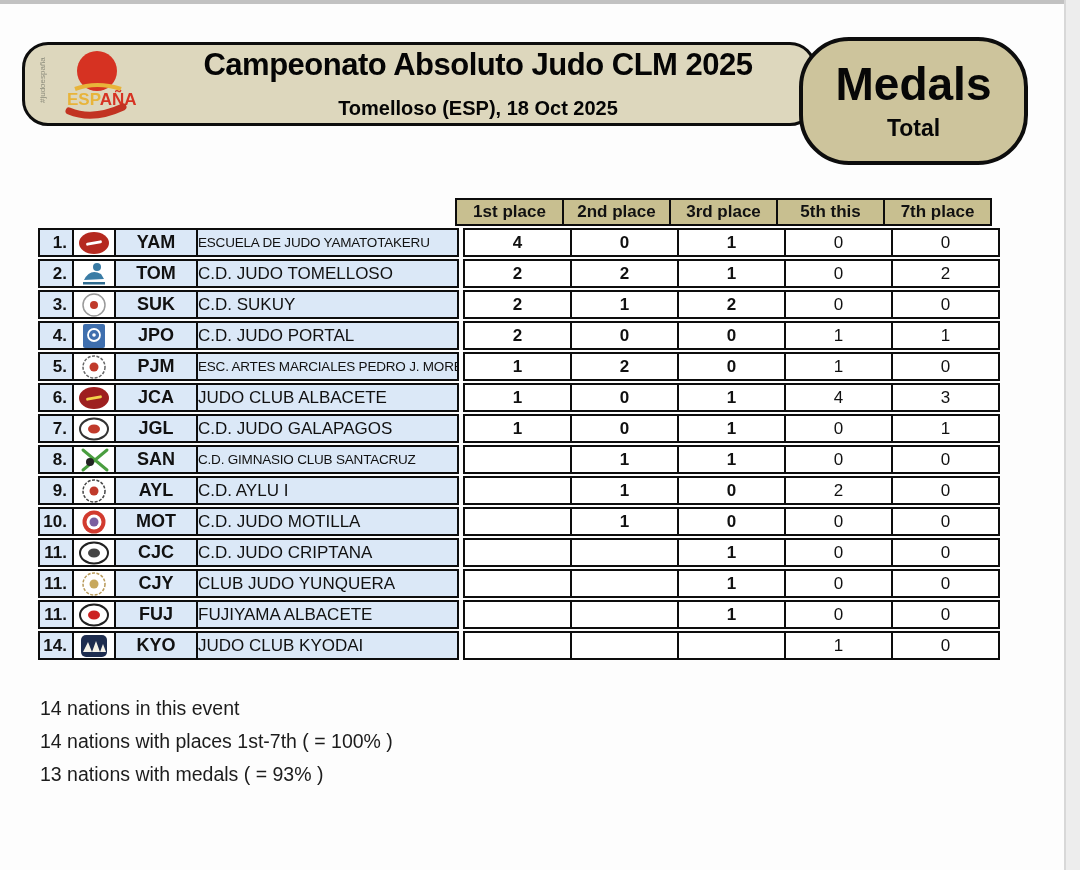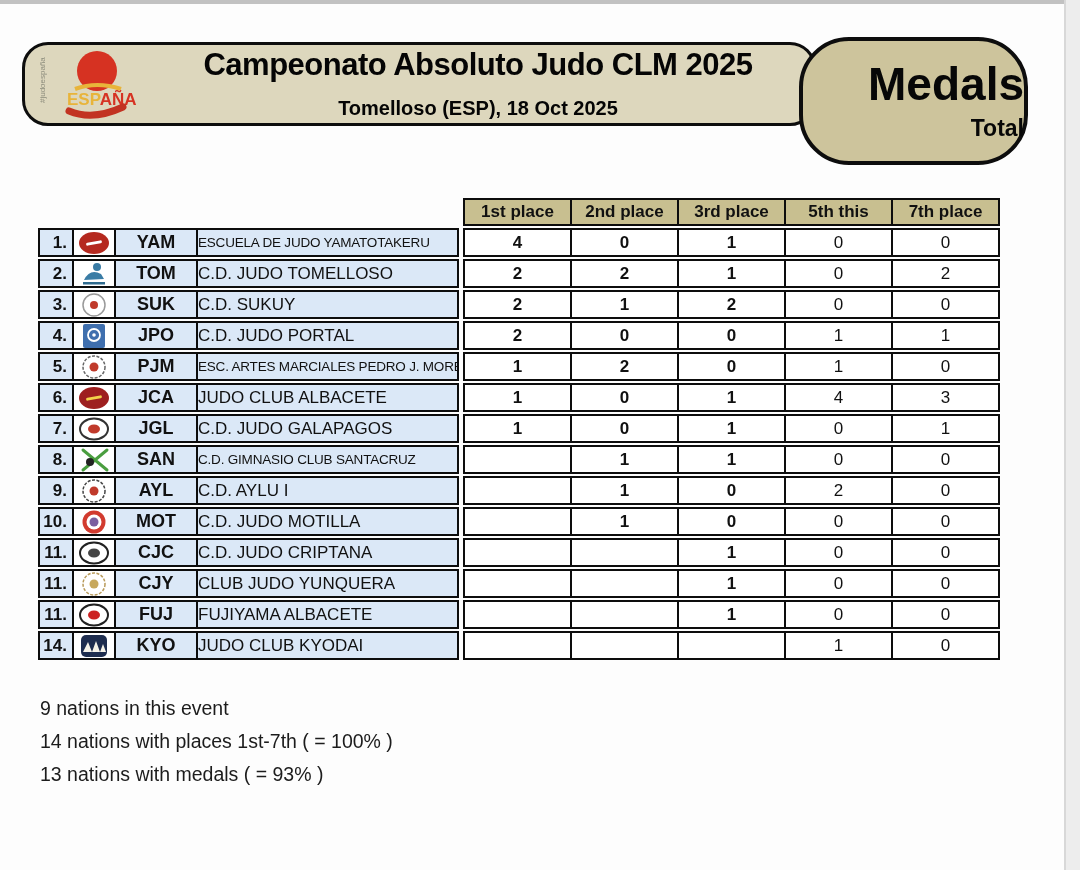--- a/index.html
+++ b/index.html
@@ -20,36 +20,36 @@
     display:flex;align-items:center;box-sizing:border-box;z-index:1;
   }
   .banner-logo{width:128px;height:78px;flex:0 0 auto;position:relative;text-decoration:underline;}
   .banner-text{flex:1;text-align:center;transform:translateX(10px);padding-right:30px;}
   .banner-title{font-size:31px;font-weight:bold;letter-spacing:-0.5px;color:#050505;line-height:1.1;}
   .banner-sub{font-size:20px;font-weight:bold;color:#050505;margin-top:15px;}
 
   .medal-badge{
     position:absolute;left:799px;top:37px;width:229px;height:128px;
     background:var(--badge-bg);border:4px solid #0d0d0d;border-radius:50px;
-    display:flex;flex-direction:column;align-items:flex-end;justify-content:center;
+    display:flex;flex-direction:column;align-items:center;justify-content:center;
     box-sizing:border-box;z-index:2;
   }
   .medal-badge .big{font-size:46px;font-weight:bold;color:#070707;line-height:1;}
   .medal-badge .small{font-size:23px;font-weight:bold;color:#070707;margin-top:8px;}
 
   
   .tbl{position:absolute;left:38px;top:198px;}
   .thead{display:flex;margin-bottom:2px;}
   .thead .spacer{width:413px;flex:0 0 auto;}
   .hcell{
     width:109px;height:28px;box-sizing:border-box;border:2px solid #0d0d0d;
     background:var(--header-cell-bg);display:flex;align-items:center;justify-content:center;
     font-weight:bold;font-size:17px;margin-left:-2px;flex:0 0 auto;
   }
-  .hcell:first-child{margin-left:12px;}
+  .hcell:first-child{margin-left:4px;}
   .trow{display:flex;margin-bottom:2px;height:29px;}
   .cell{
     box-sizing:border-box;border:2px solid #0d0d0d;height:29px;flex:0 0 auto;
     display:flex;align-items:center;margin-left:-2px;background:#fff;
   }
   .cell:first-child{margin-left:0;}
   .c-rank{width:36px;background:var(--row-bg);justify-content:flex-end;padding-right:5px;font-weight:bold;font-size:17px;}
   .c-logo{width:44px;background:#fff;justify-content:center;}
   .c-code{width:84px;background:var(--row-bg);justify-content:center;font-weight:bold;font-size:18px;}
   .c-name{width:263px;background:var(--row-bg);padding-left:0;font-size:17px;white-space:nowrap;overflow:hidden;}
@@ -388,17 +388,17 @@
             <div class="cell c-num bold"></div>
             <div class="cell c-num bold"></div>
             <div class="cell c-num ">1</div>
             <div class="cell c-num ">0</div>
           </div>
         </div>
       </div>
   </div>
 
   <div class="footer" id="footer">
-      <div class="line">9 nations in this event</div>
+      <div class="line">14 nations in this event</div>
       <div class="line">14 nations with places 1st-7th ( = 100% )</div>
       <div class="line">13 nations with medals ( = 93% )</div>
     </div>
 </div>
 
 </body></html>

